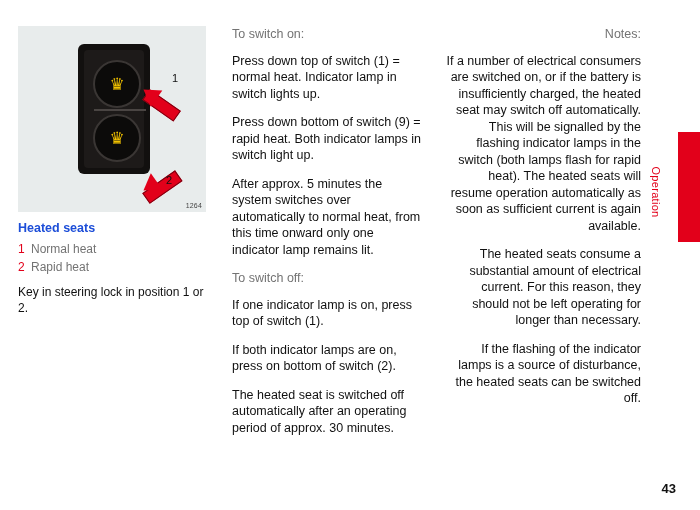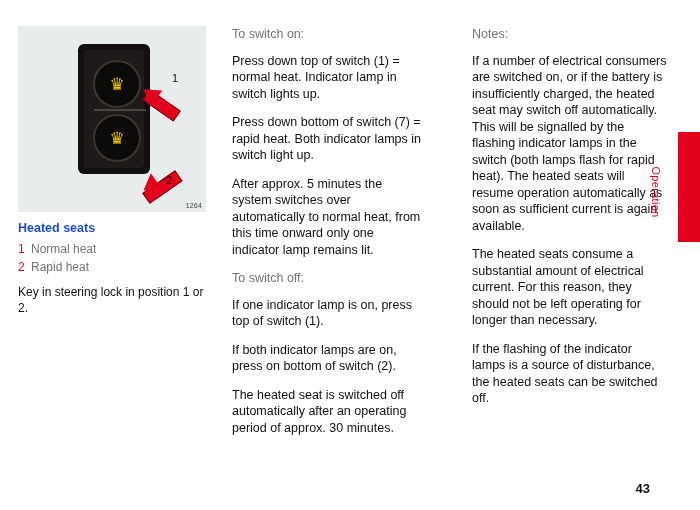--- a/index.html
+++ b/index.html
@@ -174,23 +174,24 @@
   
   .col-mid {
     position: absolute;
     left: 232px;
     top: 26px;
     width: 190px;
   }
   
   .col-right {
     position: absolute;
-    left: 472px;
+    left: 445px;
     top: 26px;
     width: 196px;
+    text-align: right;
   }
   .body-head {
     font-size: 12.5px;
     line-height: 16.5px;
     color: #737373;
     margin-bottom: 10px;
   }
   .body-p {
     font-size: 12.5px;
     line-height: 16.5px;
@@ -223,21 +224,21 @@
   
   .footer-credit {
     position: absolute;
     left: 10px;
     bottom: 14px;
     font-size: 9.5px;
     color: #222;
   }
   .page-number {
     position: absolute;
-    right: 50px;
+    right: 24px;
     bottom: 14px;
     font-size: 13px;
     font-weight: bold;
     color: #111;
   }
 </style>
 </head>
 <body>
 
 <div class="page">
@@ -280,21 +281,21 @@
         <span class="legend-text">Rapid heat</span>
       </div>
     </div>
 
     <div class="left-note">Key in steering lock in position 1 or 2.</div>
   </div>
 
   <div class="col-mid">
     <div class="body-head">To switch on:</div>
     <p class="body-p">Press down top of switch (1) = normal heat. Indicator lamp in switch lights up.</p>
-    <p class="body-p">Press down bottom of switch (7) = rapid heat. Both indicator lamps in switch light up.</p>
+    <p class="body-p">Press down bottom of switch (9) = rapid heat. Both indicator lamps in switch light up.</p>
     <p class="body-p">After approx. 5 minutes the system switches over automatically to normal heat, from this time onward only one indicator lamp remains lit.</p>
     <div class="body-head">To switch off:</div>
     <p class="body-p">If one indicator lamp is on, press top of switch (1).</p>
     <p class="body-p">If both indicator lamps are on, press on bottom of switch (2).</p>
     <p class="body-p">The heated seat is switched off automatically after an operating period of approx. 30 minutes.</p>
   </div>
 
   <div class="col-right">
     <div class="body-head">Notes:</div>
     <p class="body-p">If a number of electrical consumers are switched on, or if the battery is insufficiently charged, the heated seat may switch off automatically. This will be signalled by the flashing indicator lamps in the switch (both lamps flash for rapid heat). The heated seats will resume operation automatically as soon as sufficient current is again available.</p>

